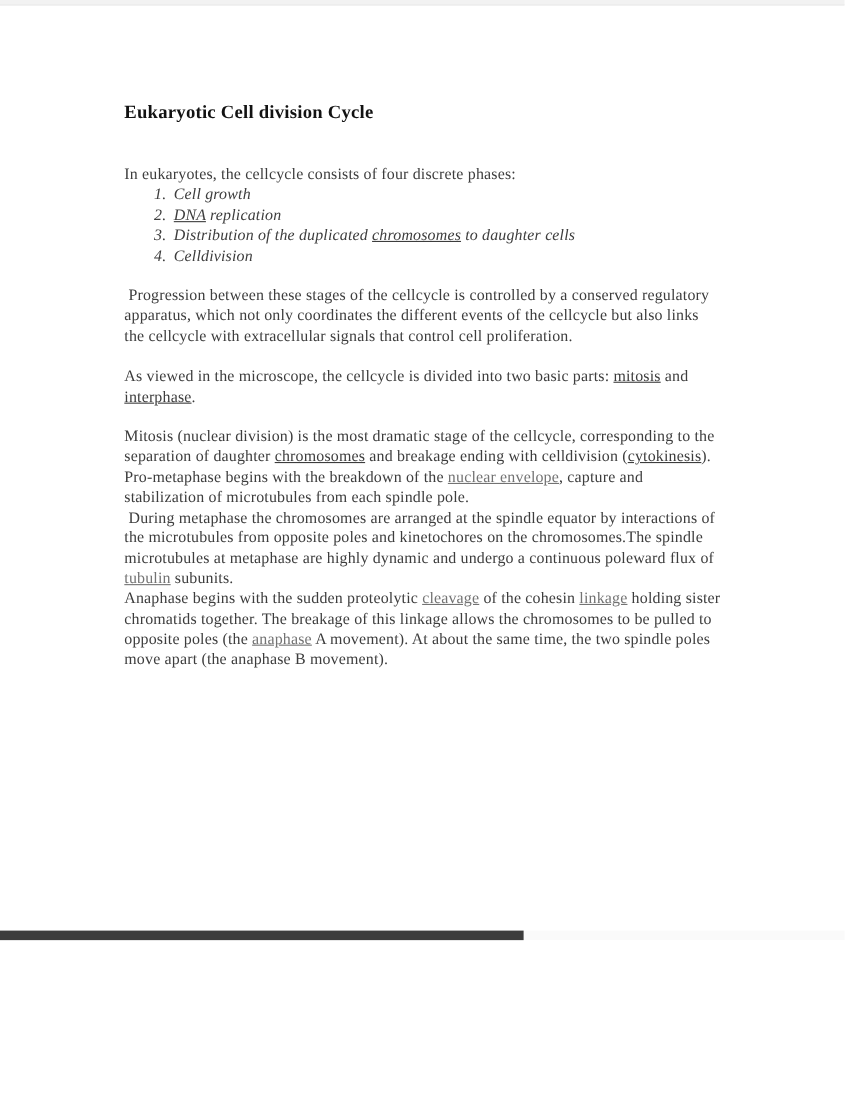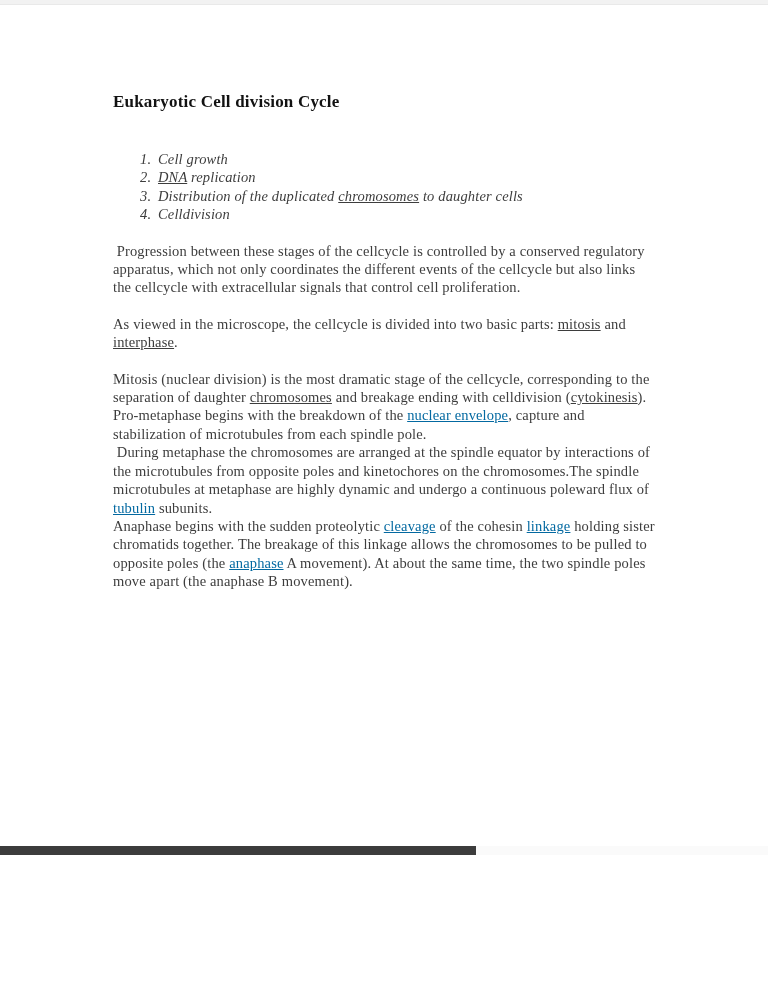--- a/index.html
+++ b/index.html
@@ -49,21 +49,21 @@
   ol.phases {
     margin: 0;
     padding-left: 42px;
     list-style: decimal;
     font-style: italic;
   }
   ol.phases li { padding-left: 3px; }
 
   .seg-n { color: inherit; }
   .seg-u { text-decoration: underline; cursor: pointer; }
-  .seg-link { color: #0369a1; text-decoration: underline; cursor: pointer; }
+  .seg-link { color: #737373; text-decoration: underline; cursor: pointer; }
   .seg-gray { color: #7f7f7f; }
 
   .player-track {
     position: absolute;
     left: 0; right: 0; bottom: 0;
     height: 9px;
     background: #fafafa;
     cursor: pointer;
   }
   .player-fill {
@@ -73,20 +73,21 @@
   }
 </style>
 </head>
 <body>
 
 <div class="page">
   <div class="top-strip"></div>
 
   <div class="content">
     <h1 class="doc-title">Eukaryotic Cell division Cycle</h1>
+    <p class="para">In eukaryotes, the cellcycle consists of four discrete phases:</p>
     <ol class="phases">
         <li><span class="seg-n">Cell growth</span></li>
         <li><span class="seg-u">DNA</span><span class="seg-n"> replication</span></li>
         <li><span class="seg-n">Distribution of the duplicated </span><span class="seg-u">chromosomes</span><span class="seg-n"> to daughter cells</span></li>
         <li><span class="seg-n">Celldivision</span></li>
       </ol>
     <div>
         <p class="para spaced"><span class="seg-n">&nbsp;Progression between these stages of the cellcycle is controlled by a conserved regulatory apparatus, which not only coordinates the different events of the cellcycle but also links the cellcycle with extracellular signals that control cell proliferation.</span></p>
         <p class="para spaced"><span class="seg-n">As viewed in the microscope, the cellcycle is divided into two basic parts: </span><span class="seg-u">mitosis</span><span class="seg-n"> and </span><span class="seg-u">interphase</span><span class="seg-n">.</span></p>
         <p class="para spaced"><span class="seg-n">Mitosis (nuclear division) is the most dramatic stage of the cellcycle, corresponding to the separation of daughter </span><span class="seg-u">chromosomes</span><span class="seg-n"> and breakage ending with celldivision (</span><span class="seg-u">cytokinesis</span><span class="seg-n">).</span></p>

